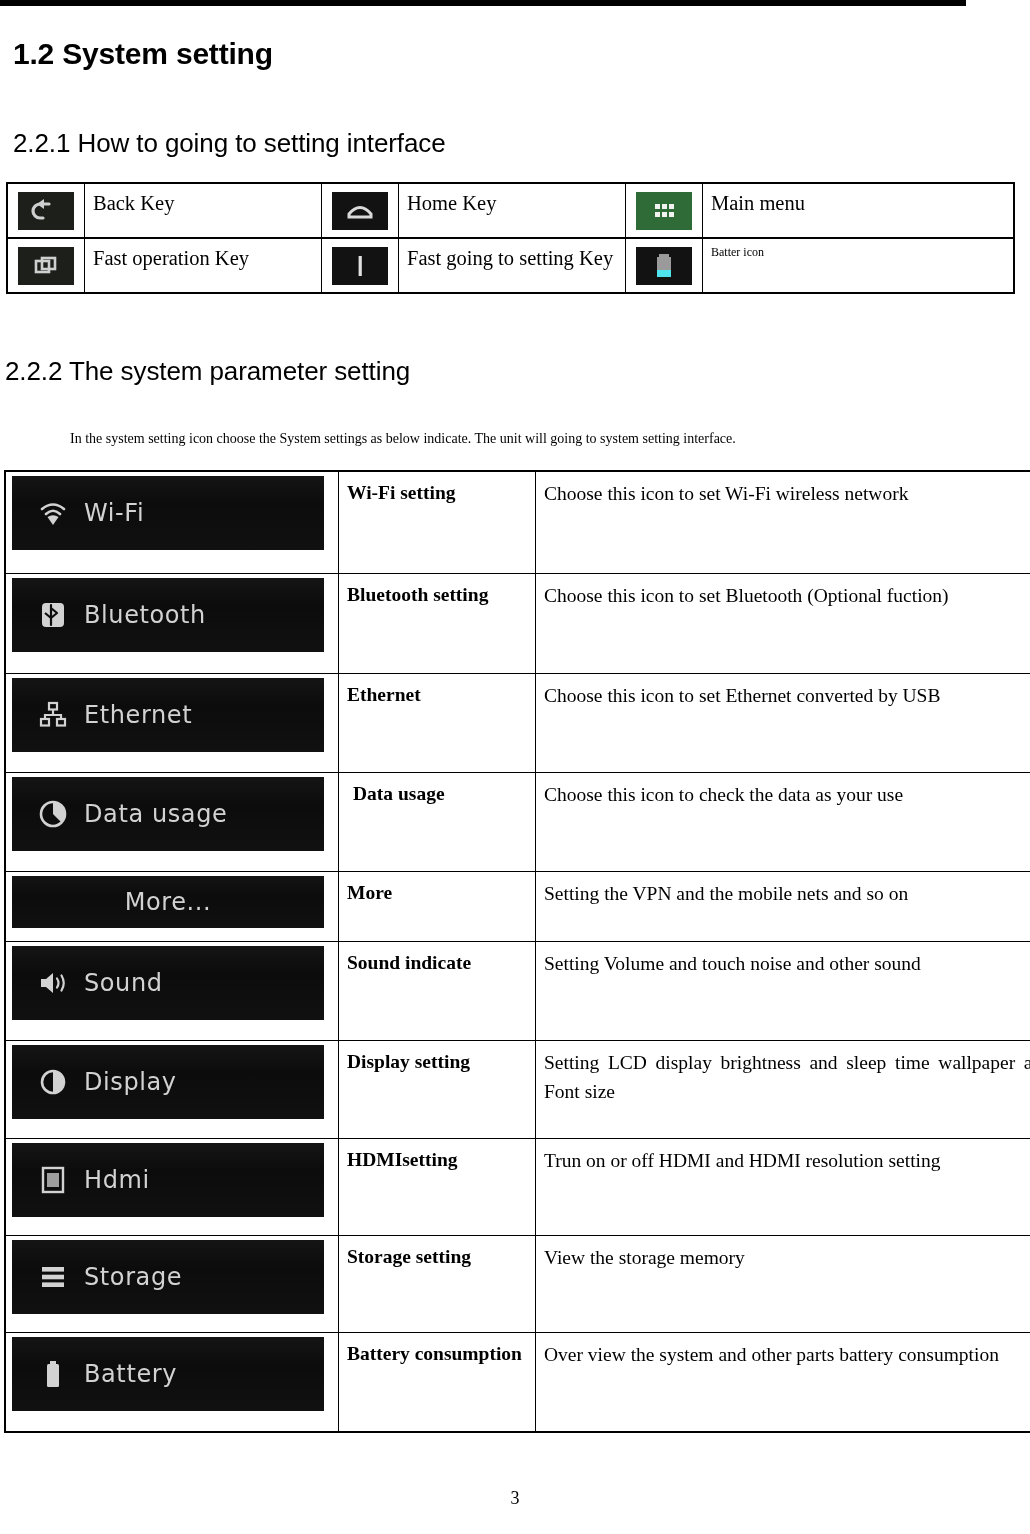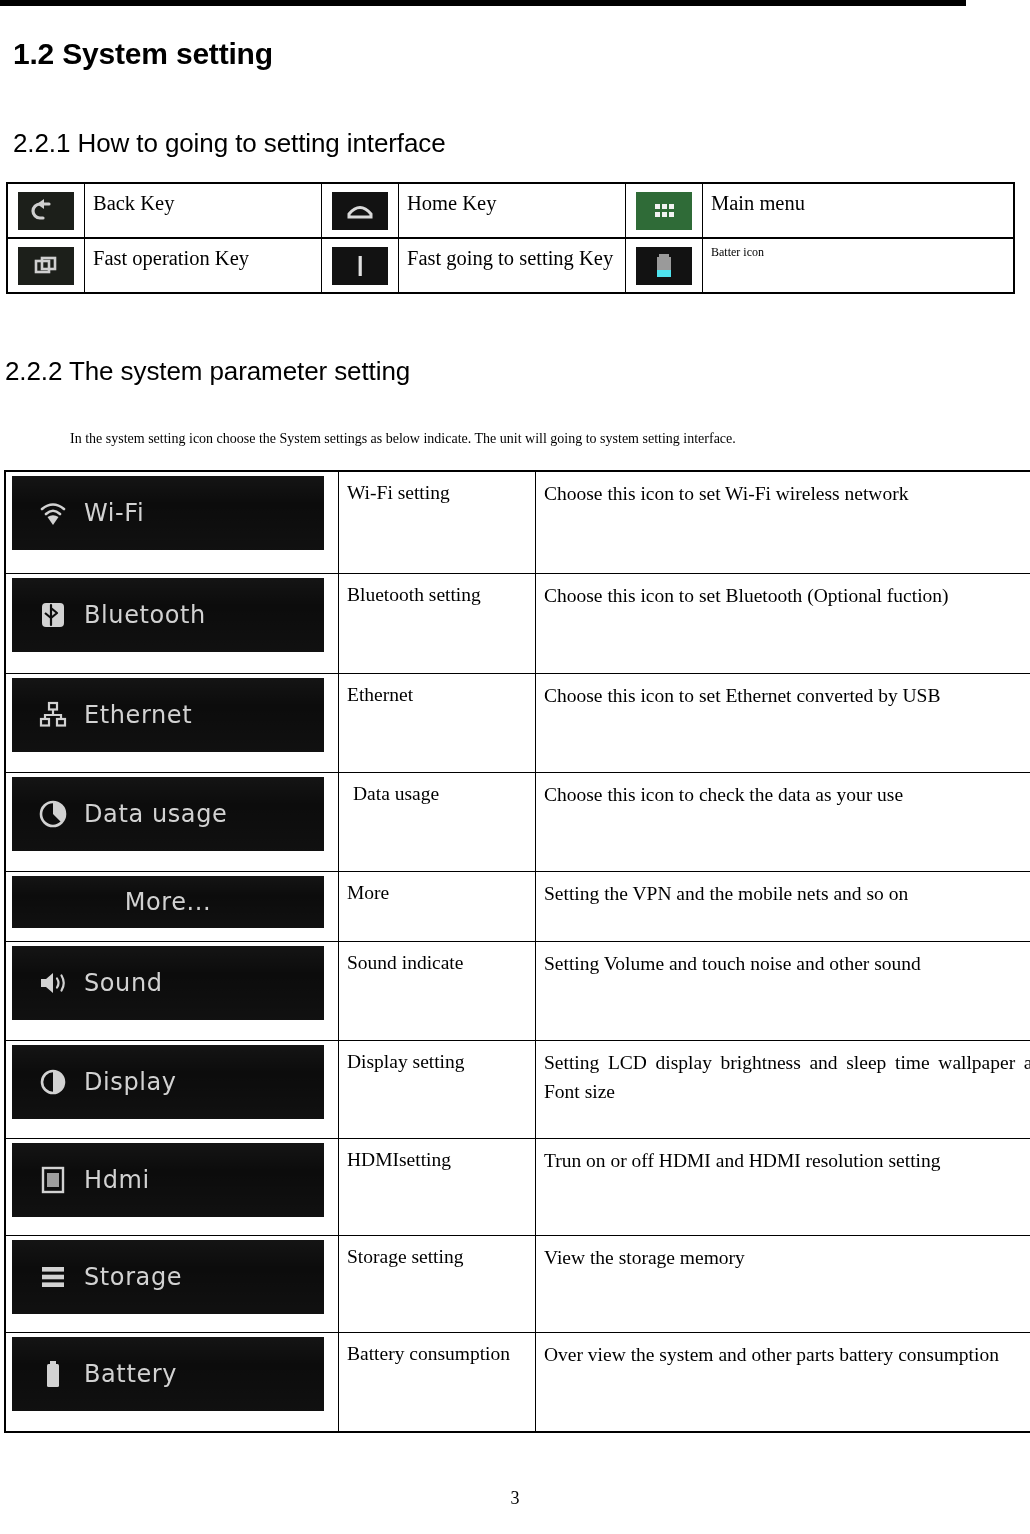--- a/index.html
+++ b/index.html
@@ -117,21 +117,21 @@
 
   
   .set-table {
     left: 4px;
     top: 470px;
     width: 1024px;
     border: 2px solid #000;
   }
   .set-table td { font-size: 19.5px; }
   .set-table .c-img  { width: 326px; padding: 4px 0 4px 6px; vertical-align: top; }
-  .set-table .c-name { width: 182px; padding: 7px 6px 0 8px; line-height: 27px; }
+  .set-table .c-name { width: 182px; padding: 7px 6px 0 8px; line-height: 27px; font-weight: bold; }
   .set-table .c-desc { width: 508px; padding: 7px 10px 0 8px; line-height: 29px; text-align: justify; text-justify: inter-word; }
   .set-table .c-name.indent { padding-left: 14px; }
 
   
   .menu-img {
     width: 312px;
     height: 74px;
     background: #0c0c0c;
     position: relative;
     display: block;

